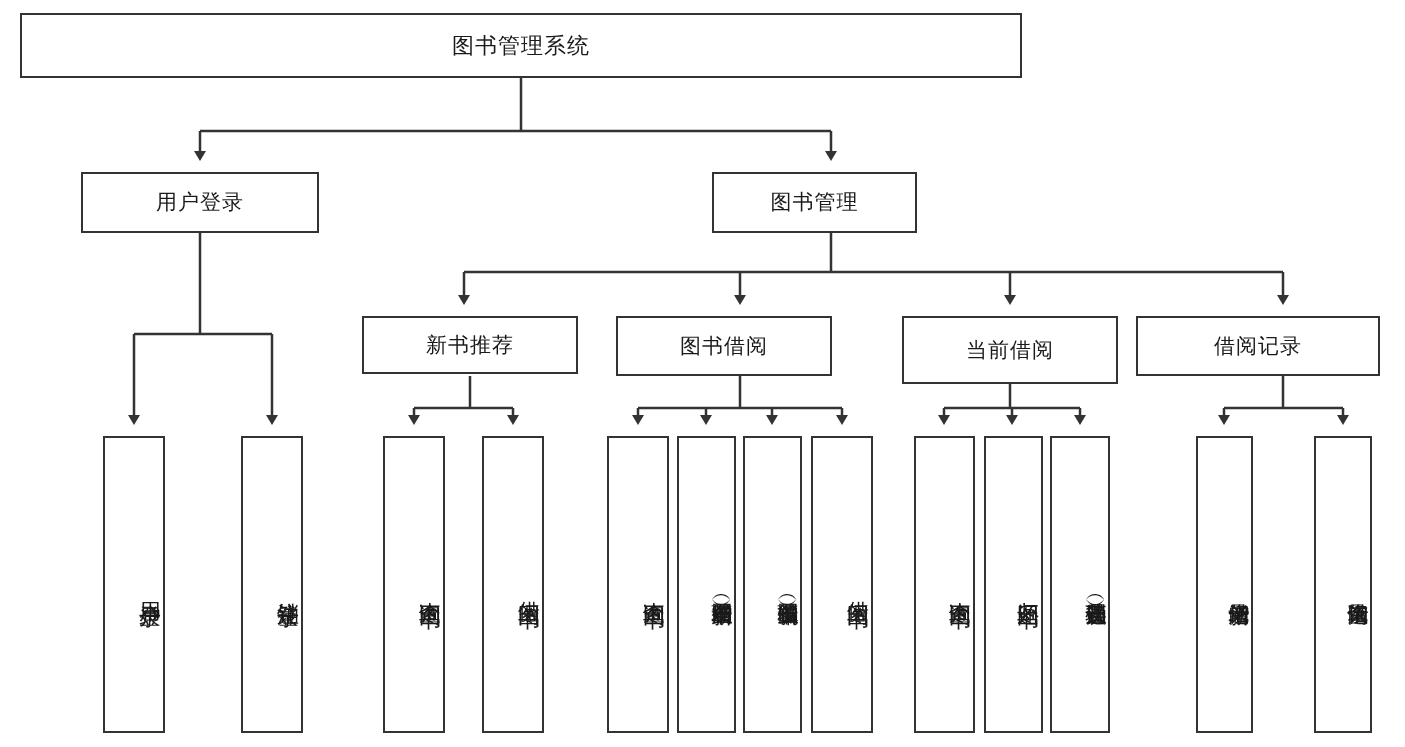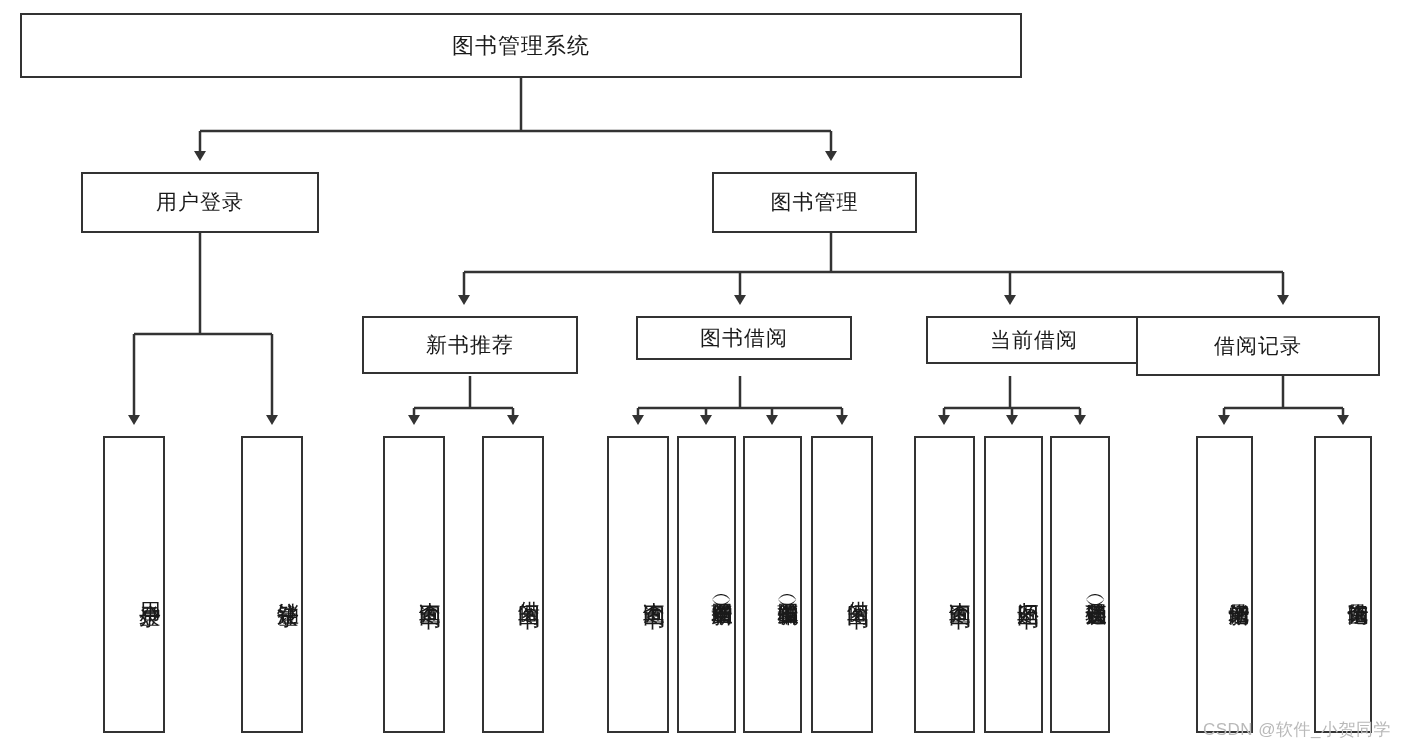--- a/index.html
+++ b/index.html
@@ -122,37 +122,36 @@
 
     </g>
   </svg>
 
   <div class="node horiz root" style="left:20px; top:13px; width:1002px; height:65px;">图书管理系统</div>
 
   <div class="node horiz" style="left:81px; top:172px; width:238px; height:61px;">用户登录</div>
   <div class="node horiz" style="left:712px; top:172px; width:205px; height:61px;">图书管理</div>
 
   <div class="node horiz" style="left:362px; top:316px; width:216px; height:58px;">新书推荐</div>
-  <div class="node horiz" style="left:636px; top:316px; width:216px; height:44px;">图书借阅</div>
-  <div class="node horiz" style="left:926px; top:316px; width:216px; height:48px;">当前借阅</div>
+  <div class="node horiz" style="left:616px; top:316px; width:216px; height:60px;">图书借阅</div>
+  <div class="node horiz" style="left:902px; top:316px; width:216px; height:68px;">当前借阅</div>
   <div class="node horiz" style="left:1136px; top:316px; width:244px; height:60px;">借阅记录</div>
 
   <div class="node vert" style="left:103px; top:436px; width:62px; height:297px;">用户登录</div>
   <div class="node vert" style="left:241px; top:436px; width:62px; height:297px;">注销登录</div>
 
   <div class="node vert" style="left:383px; top:436px; width:62px; height:297px;">查询图书</div>
   <div class="node vert" style="left:482px; top:436px; width:62px; height:297px;">借阅图书</div>
 
   <div class="node vert" style="left:607px; top:436px; width:62px; height:297px;">查询图书</div>
   <div class="node vert tall" style="left:677px; top:436px; width:59px; height:297px;">新增图书（管理员）</div>
   <div class="node vert tall" style="left:743px; top:436px; width:59px; height:297px;">编辑图书（管理员）</div>
   <div class="node vert" style="left:811px; top:436px; width:62px; height:297px;">借阅图书</div>
 
   <div class="node vert" style="left:914px; top:436px; width:61px; height:297px;">查询图书</div>
   <div class="node vert" style="left:984px; top:436px; width:59px; height:297px;">归还图书</div>
   <div class="node vert tall" style="left:1050px; top:436px; width:60px; height:297px;">确认归还（管理员）</div>
 
   <div class="node vert tall" style="left:1196px; top:436px; width:57px; height:297px;">新增借阅记录</div>
   <div class="node vert tall" style="left:1314px; top:436px; width:58px; height:297px;">查询借阅记录</div>
 
-  <div class="watermark">CSDN @软件_小贺同学</div>
 
 </div>
 
 </body></html>

